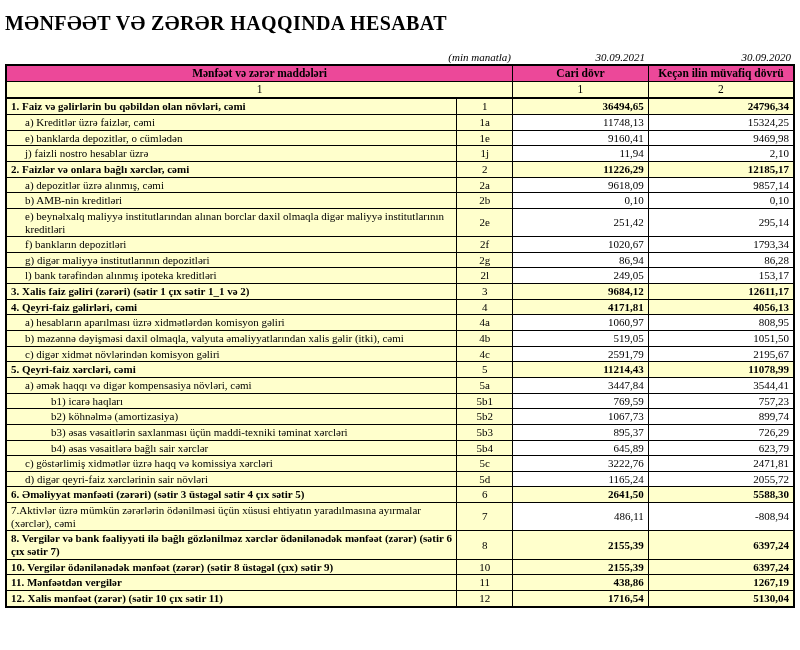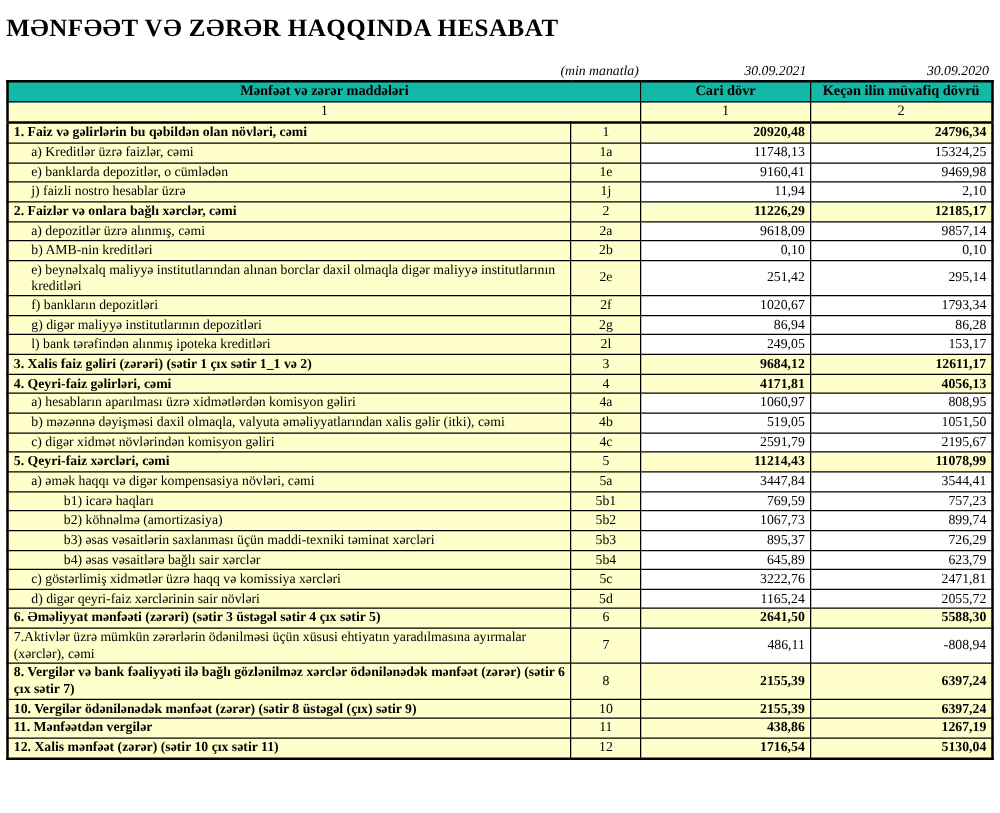--- a/index.html
+++ b/index.html
@@ -47,21 +47,21 @@
   table.report col.c-code{width:56px;}
   table.report col.c-cur{width:136px;}
   table.report col.c-prior{width:146px;}
 
   table.report th, table.report td{
     border:1px solid var(--line);
     padding:1px 4px;
     vertical-align:middle;
   }
   thead th{
-    background:#14b8a6;
+    background:#ec4899;
     font-weight:bold;
     text-align:center;
     font-size:11.5px;
     padding:2px 4px;
   }
   thead tr.index-row th{
     background:var(--cell-bg);
     font-weight:normal;
     border-bottom:2px solid var(--line);
     padding:1px 4px;
@@ -105,21 +105,21 @@
       <tr class="index-row">
         <th colspan="2">1</th>
         <th>1</th>
         <th>2</th>
       </tr>
     </thead>
     <tbody>
         <tr class="bold">
     <td class="label indent-0">1. Faiz və gəlirlərin bu qəbildən olan növləri, cəmi</td>
     <td class="code">1</td>
-    <td class="num">20920,48</td>
+    <td class="num">36494,65</td>
     <td class="num">24796,34</td>
   </tr>
         <tr>
     <td class="label indent-1">a) Kreditlər üzrə faizlər, cəmi</td>
     <td class="code">1a</td>
     <td class="num white">11748,13</td>
     <td class="num white">15324,25</td>
   </tr>
         <tr>
     <td class="label indent-1">e) banklarda depozitlər, o cümlədən</td>

